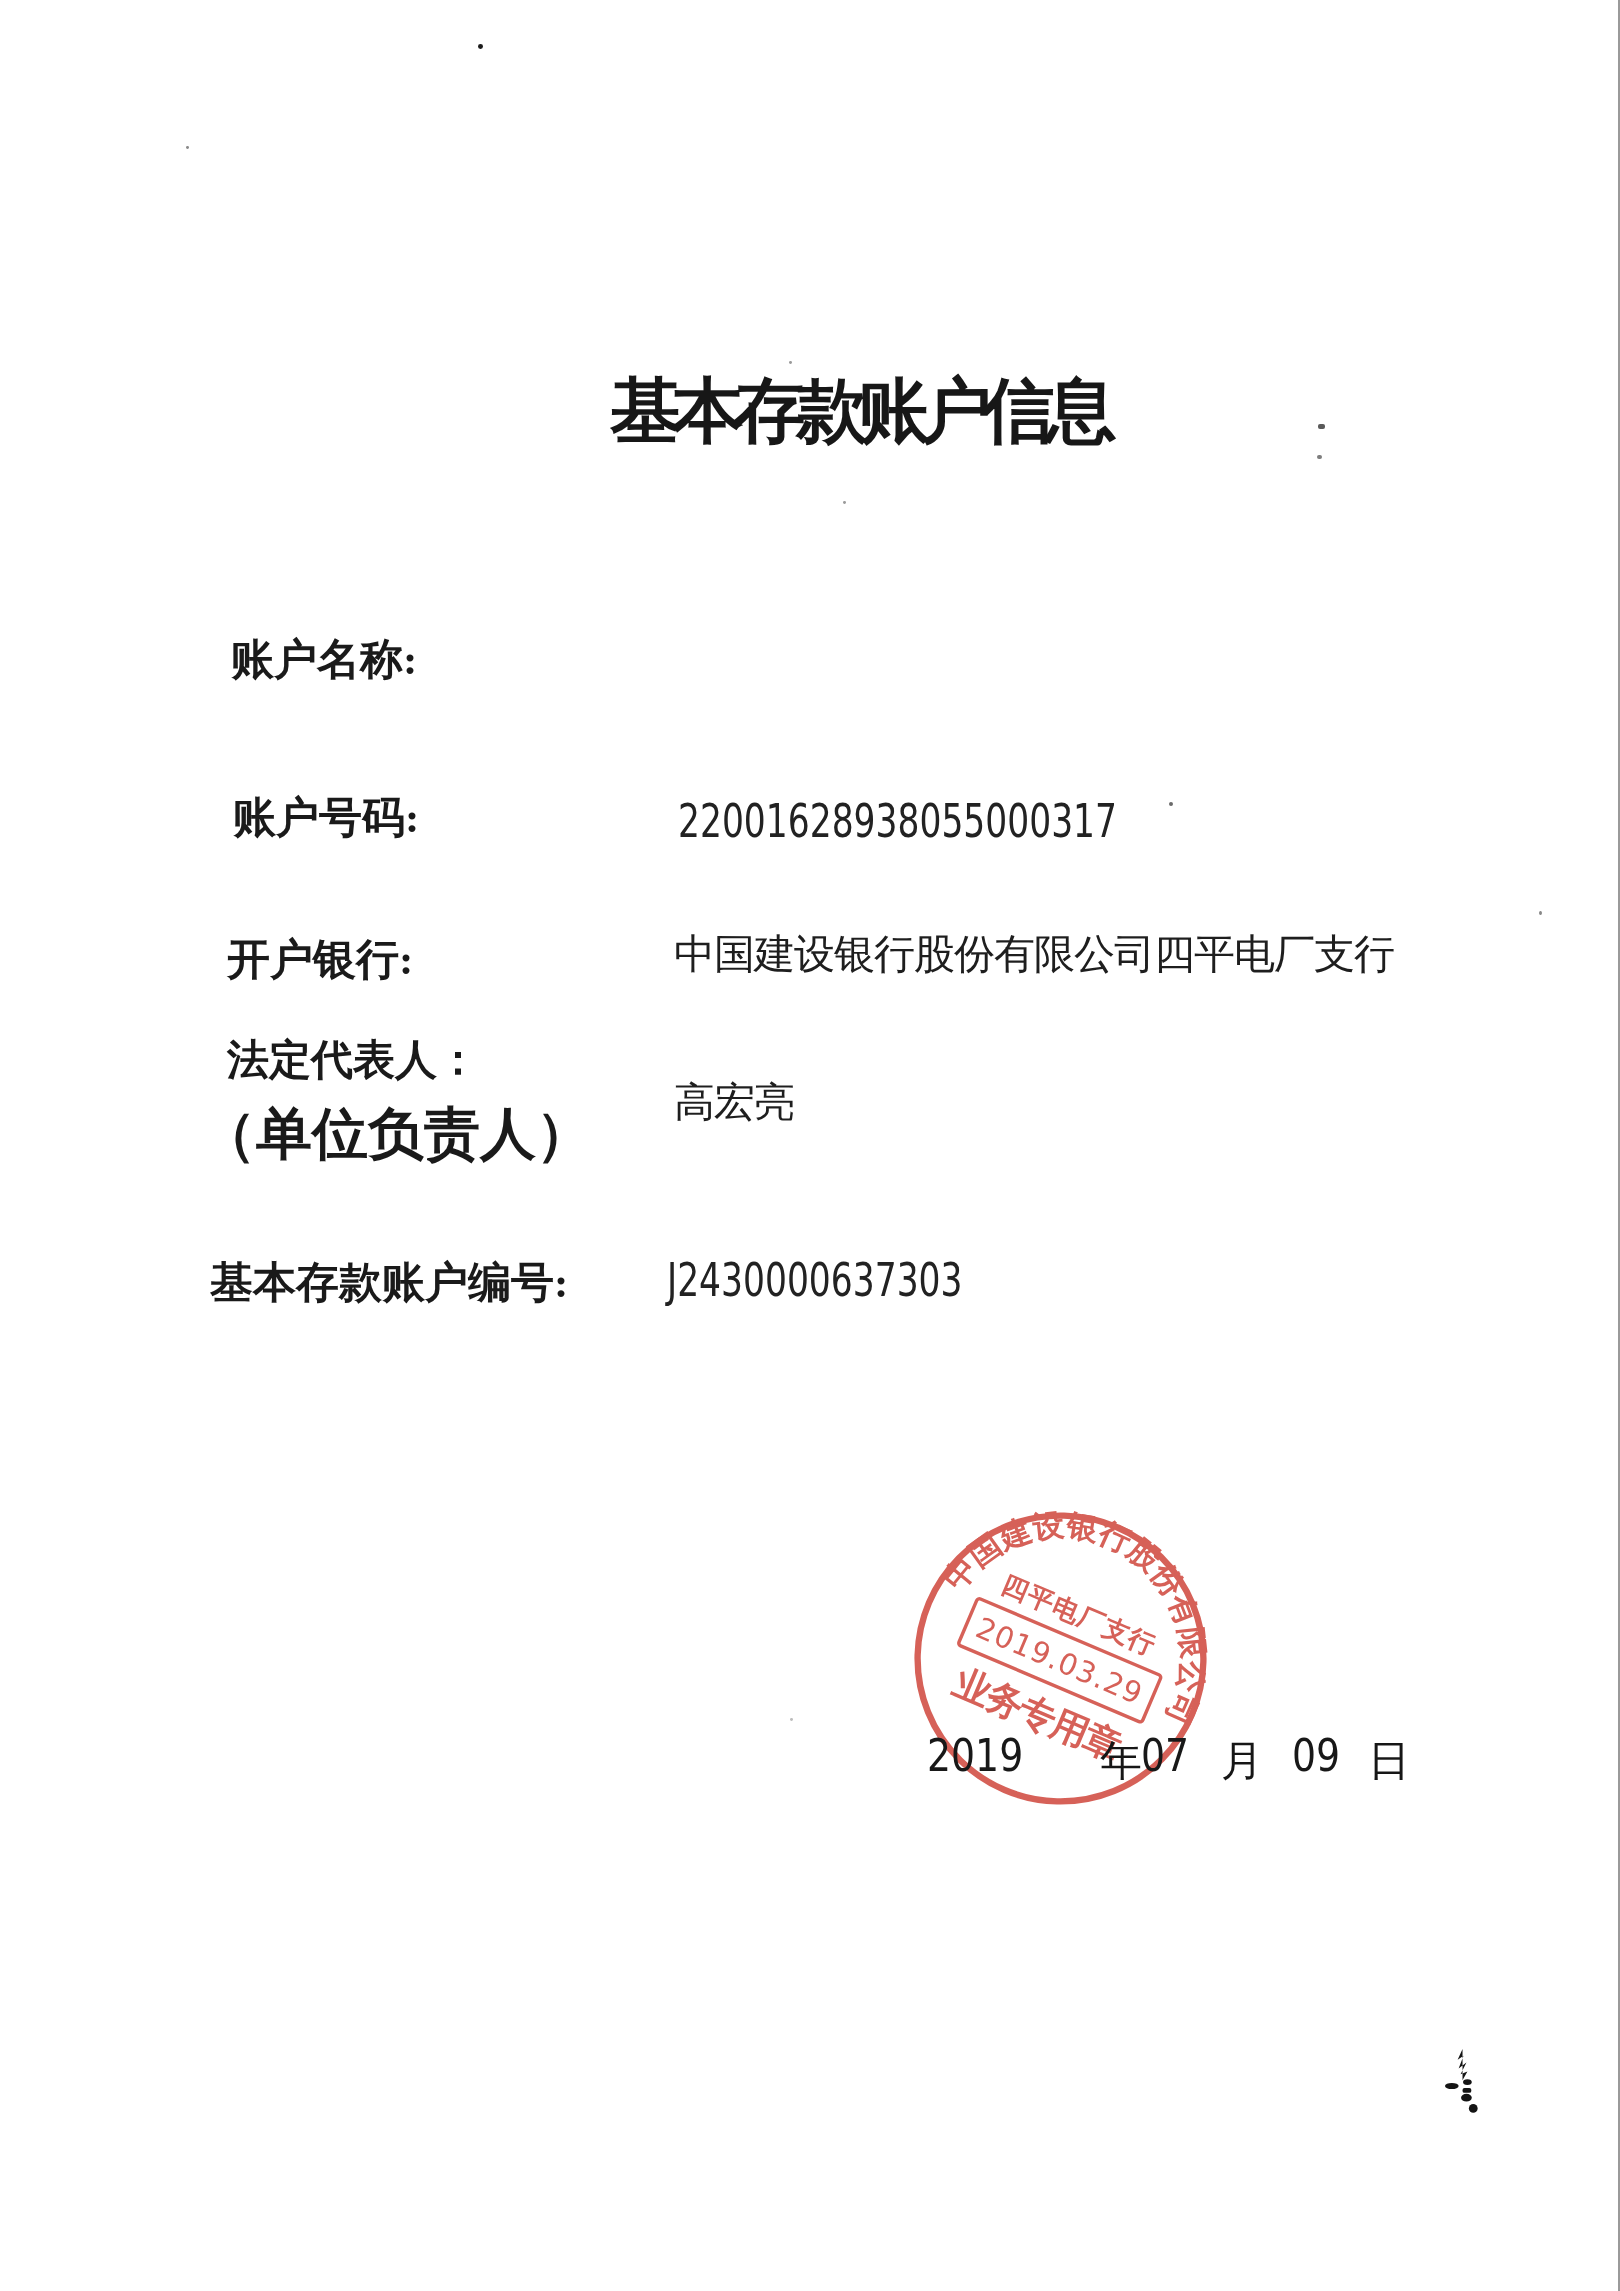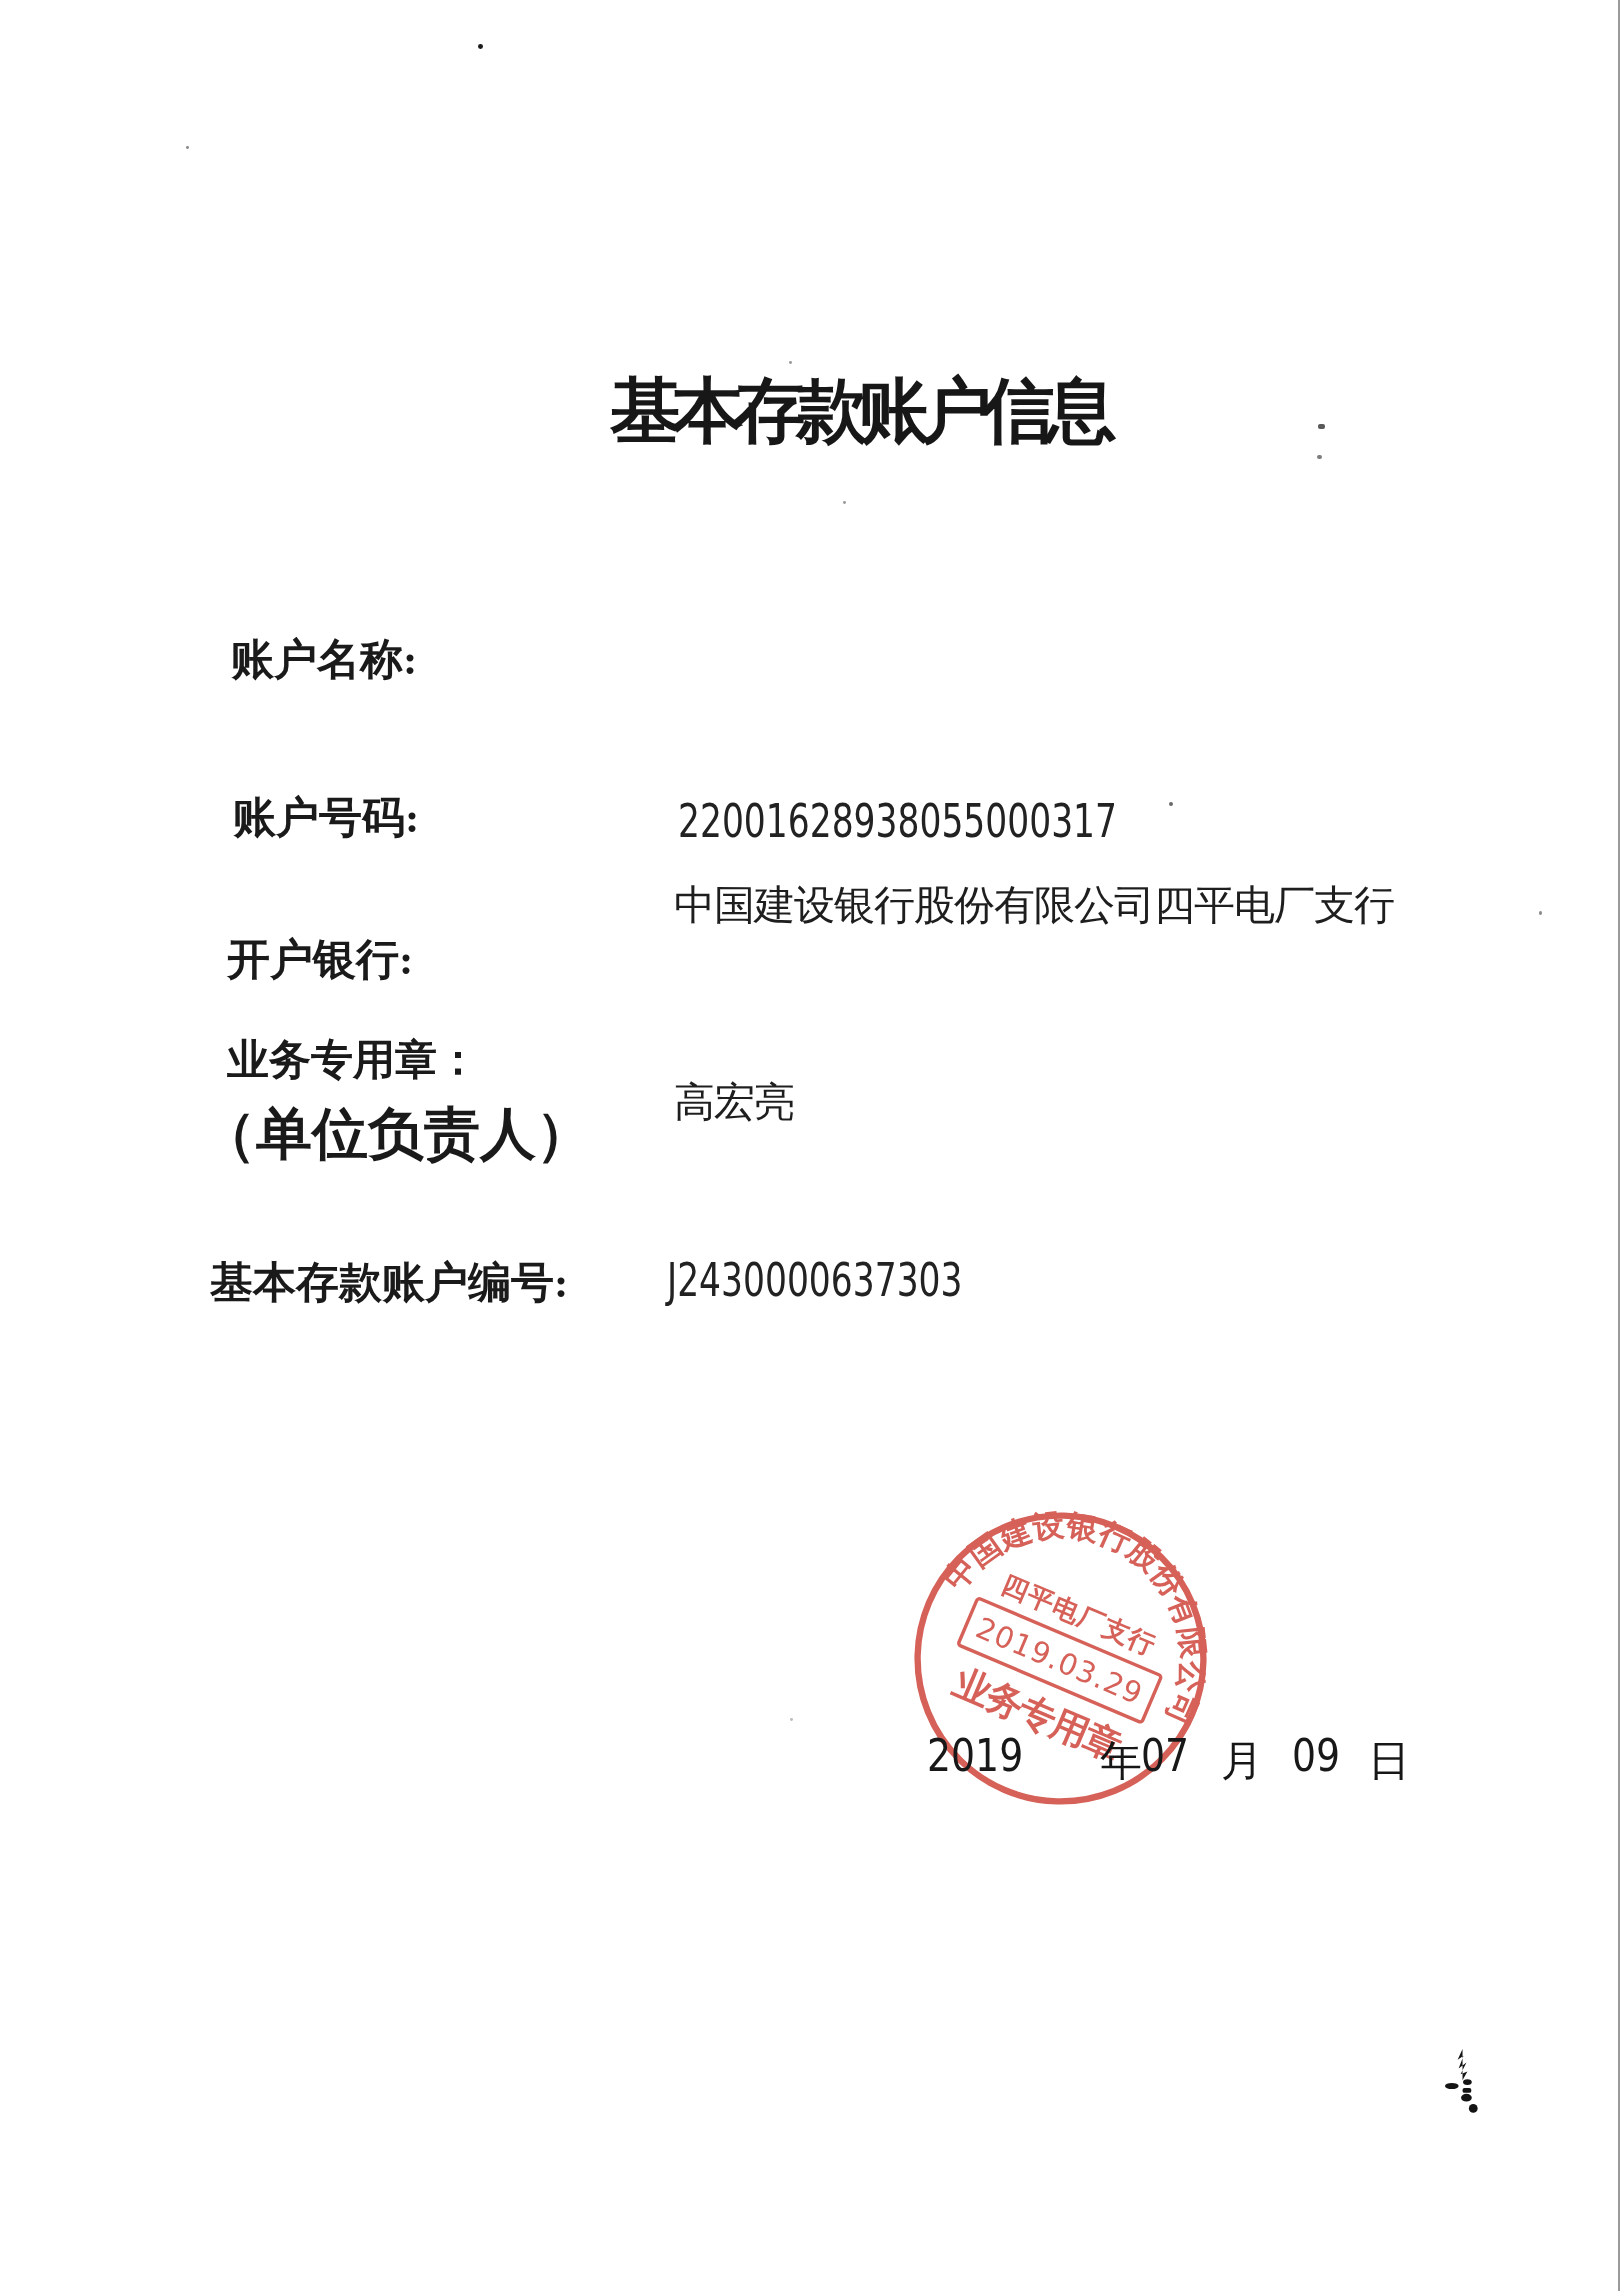--- a/index.html
+++ b/index.html
@@ -27,21 +27,21 @@
     transform:scaleX(0.75);transform-origin:left top;letter-spacing:0;
   }
 
   .lbl-account-name{left:231px;top:631px;text-align:right;}
   .val-account-name{left:670px;top:628px;font-size:43px;}
 
   .lbl-account-number{left:233px;top:789px;}
   .val-account-number{left:678px;top:794px;}
 
   .lbl-bank{left:227px;top:931px;}
-  .val-bank{left:674px;top:878px;font-size:41px;}
+  .val-bank{left:674px;top:927px;font-size:41px;}
 
   .lbl-legal-rep-1{left:227px;top:1032px;font-size:42px;}
   .lbl-legal-rep-2{left:200px;top:1097px;font-size:56px;}
   .val-legal-rep{left:674px;top:1075px;font-size:41px;}
 
   .lbl-basic-no{left:210px;top:1254px;}
   .val-basic-no{left:667px;top:1253px;}
 
   .stamp{left:899px;top:1497px;width:323px;height:323px;opacity:0.87;}
 
@@ -79,21 +79,21 @@
   <div class="abs doc-title">基本存款账户信息</div>
 
   <div class="abs field-label lbl-account-name">账户名称:</div>
 
   <div class="abs field-label lbl-account-number">账户号码:</div>
   <div class="abs field-value-num val-account-number">22001628938055000317</div>
 
   <div class="abs field-label lbl-bank">开户银行:</div>
   <div class="abs field-value-cjk val-bank">中国建设银行股份有限公司四平电厂支行</div>
 
-  <div class="abs field-label lbl-legal-rep-1">业务专用章：</div>
+  <div class="abs field-label lbl-legal-rep-1">法定代表人：</div>
   <div class="abs field-label lbl-legal-rep-2">（单位负责人）</div>
   <div class="abs field-value-cjk val-legal-rep">高宏亮</div>
 
   <div class="abs field-label lbl-basic-no">基本存款账户编号:</div>
   <div class="abs field-value-num val-basic-no">J2430000637303</div>
 
   <svg class="abs stamp" viewBox="0 0 330 330" xmlns="http://www.w3.org/2000/svg">
     <g transform="rotate(23 165 165)" fill="#d04a40" stroke="none" font-family="'Liberation Serif','DejaVu Serif',serif">
       <circle cx="165" cy="165" r="146" fill="none" stroke="#d04a40" stroke-width="6.5"></circle>
       <defs>

